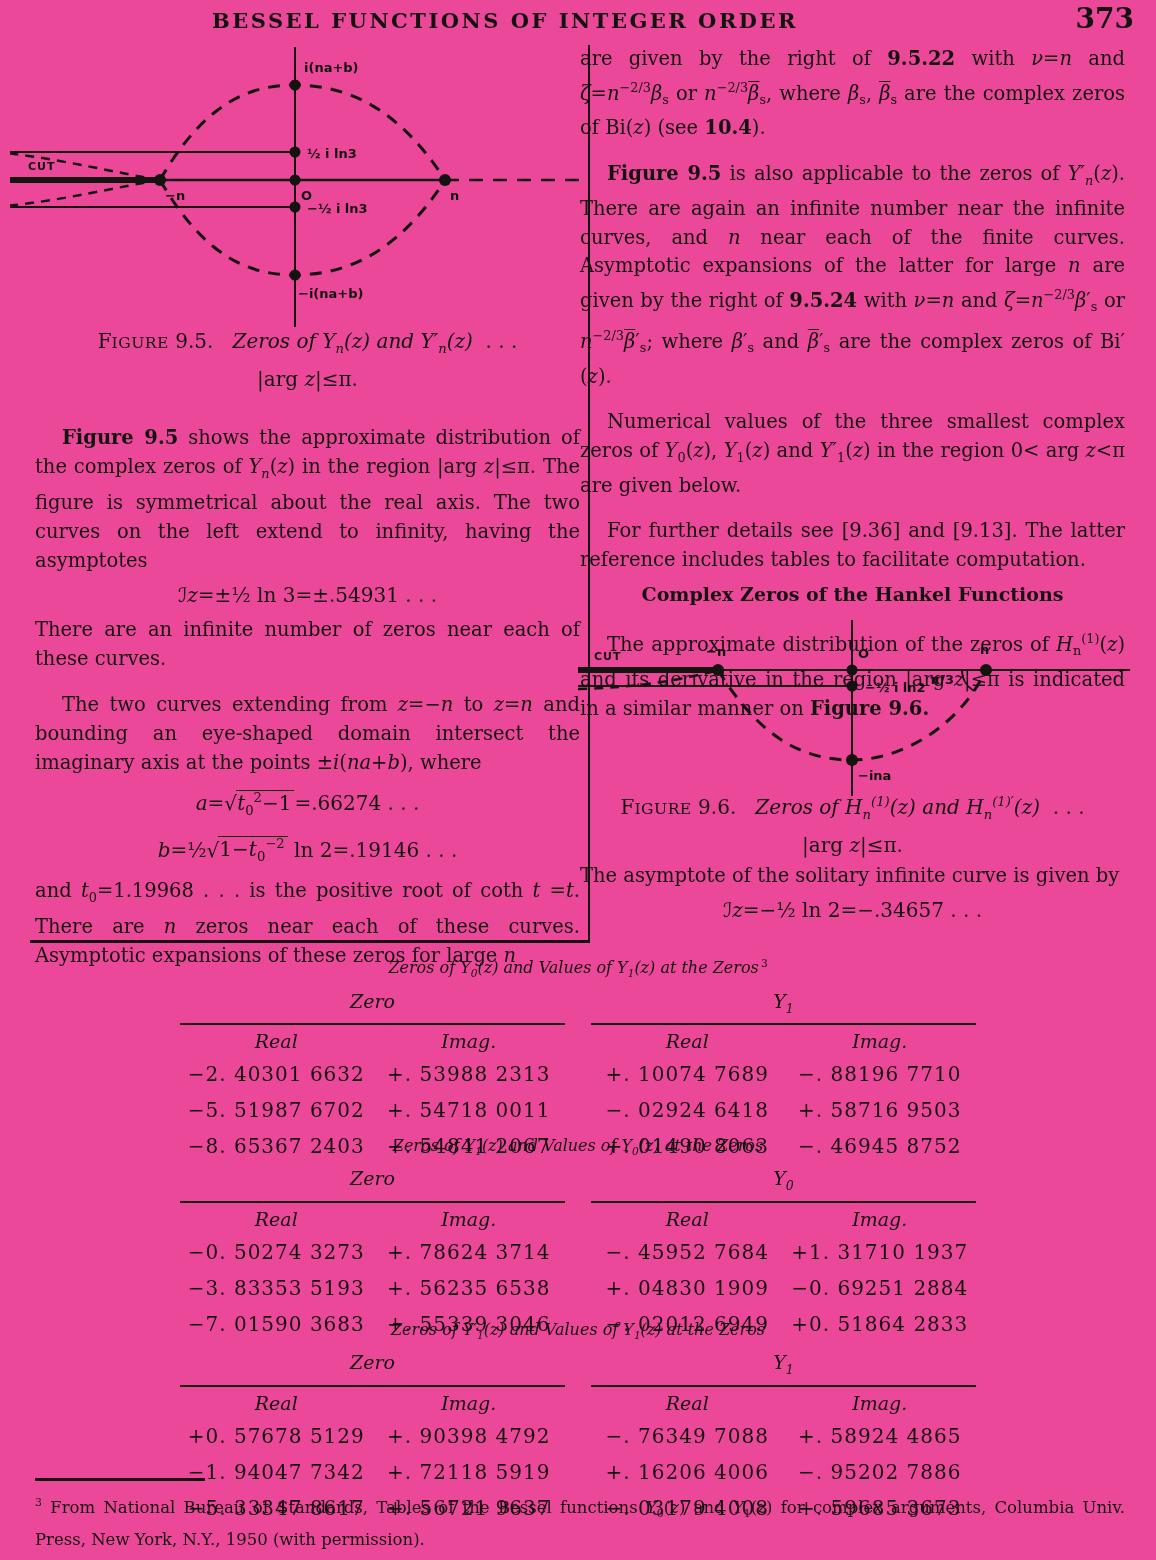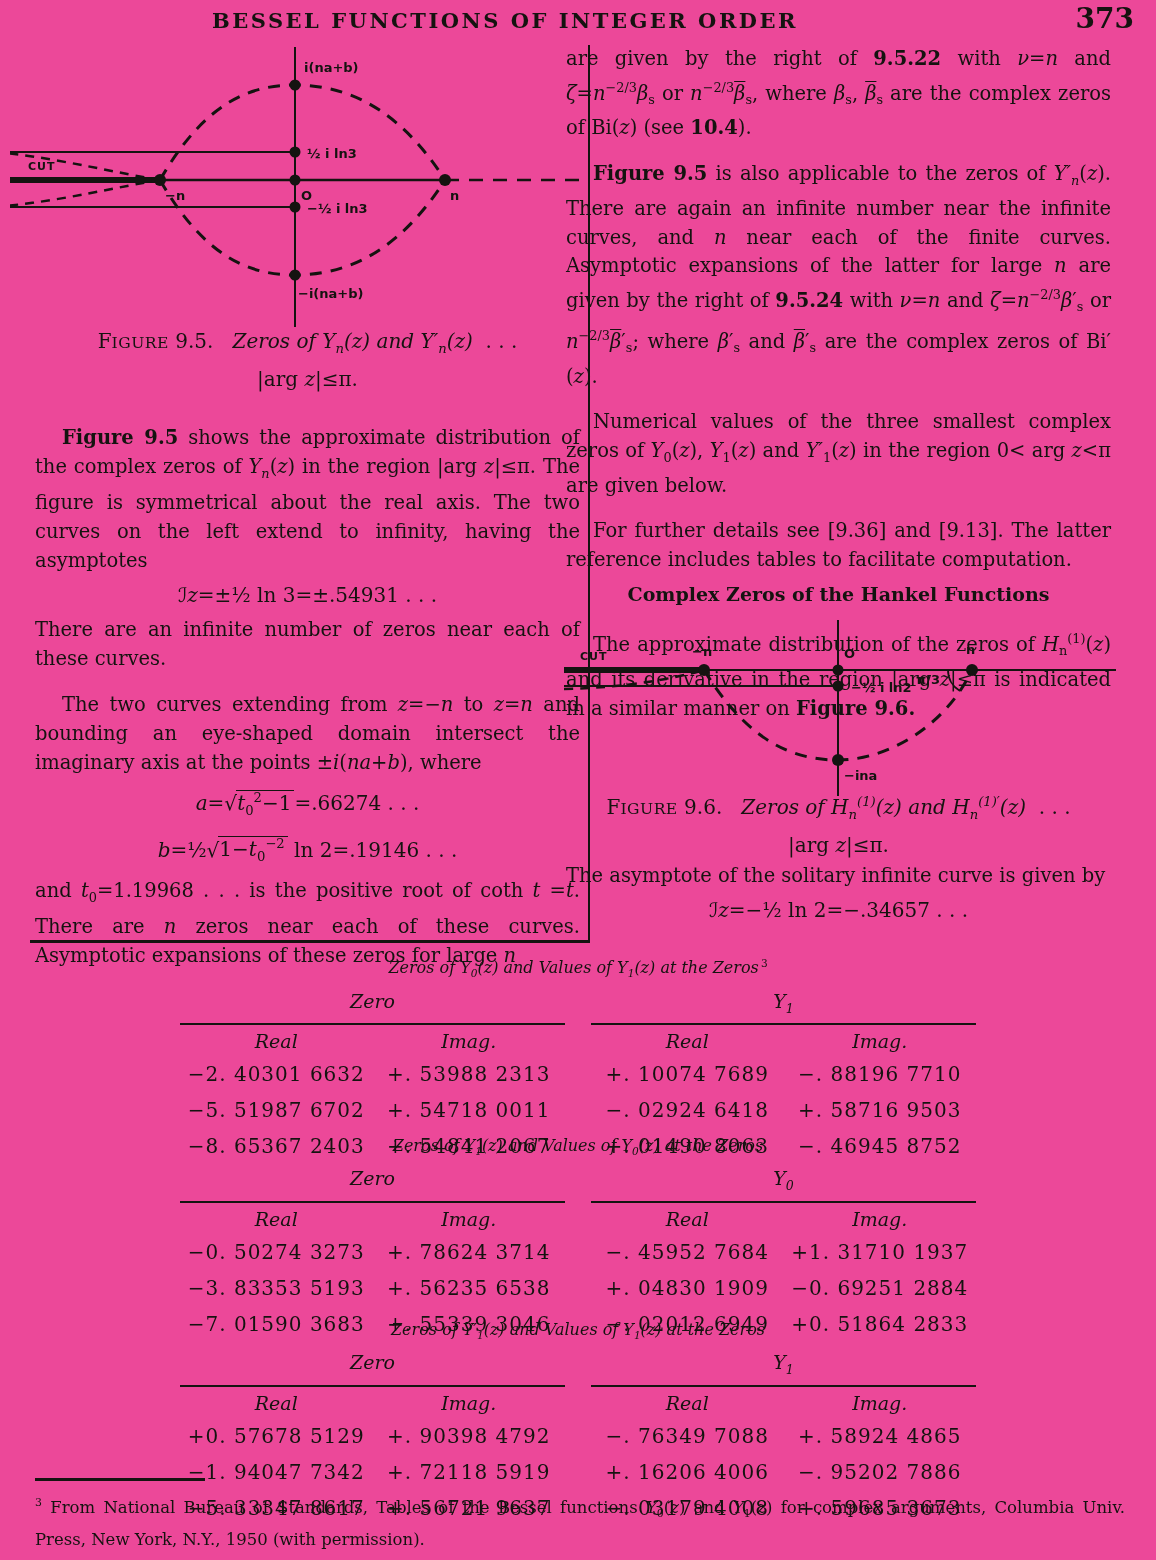--- a/index.html
+++ b/index.html
@@ -7,21 +7,21 @@
         font-family:"DejaVu Serif","Liberation Serif",serif;overflow:hidden;}
   
   .running-title{position:absolute;top:8px;left:0;width:1010px;text-align:center;
         font-size:21px;font-weight:bold;letter-spacing:2.5px;}
   .page-number{position:absolute;top:2px;right:22px;font-size:28px;font-weight:bold;}
   
   .col-divider{position:absolute;left:588px;top:45px;width:2px;height:897px;background:#151310;}
   .left-col-rule{position:absolute;left:30px;top:940px;width:560px;height:3px;background:#151310;}
   
   .lcol{position:absolute;left:35px;top:0;width:545px;height:945px;}
-  .rcol{position:absolute;left:566px;top:0;width:545px;height:945px;}
+  .rcol{position:absolute;left:580px;top:0;width:545px;height:945px;}
   .lcol p,.rcol p{margin:0;font-size:19.5px;line-height:29px;text-align:justify;}
   .rtext1 p{line-height:28.5px;}
   p.ind{text-indent:27px;margin-top:17px;}
   .disp{text-align:center;font-size:20px;line-height:27px;margin:7px 0 6px;}
   sub{font-size:66%;}
   sup{font-size:66%;}
   .scr{font-family:"DejaVu Sans","DejaVu Serif",sans-serif;font-style:italic;}
   .ovl{text-decoration:overline;}
   .rad{border-top:1.6px solid #151310;padding:0 3px 0 1px;margin-left:-1px;}
   .smc{font-size:78%;letter-spacing:.5px;}

